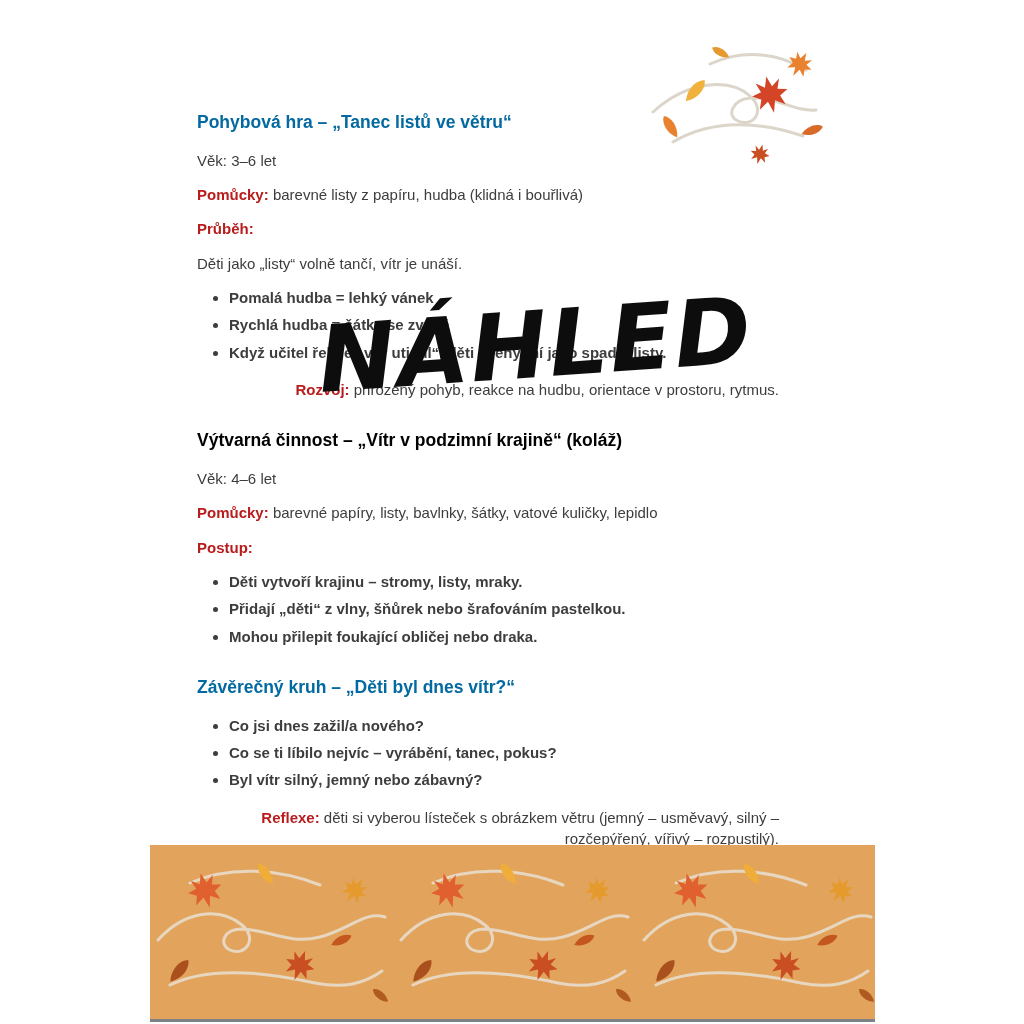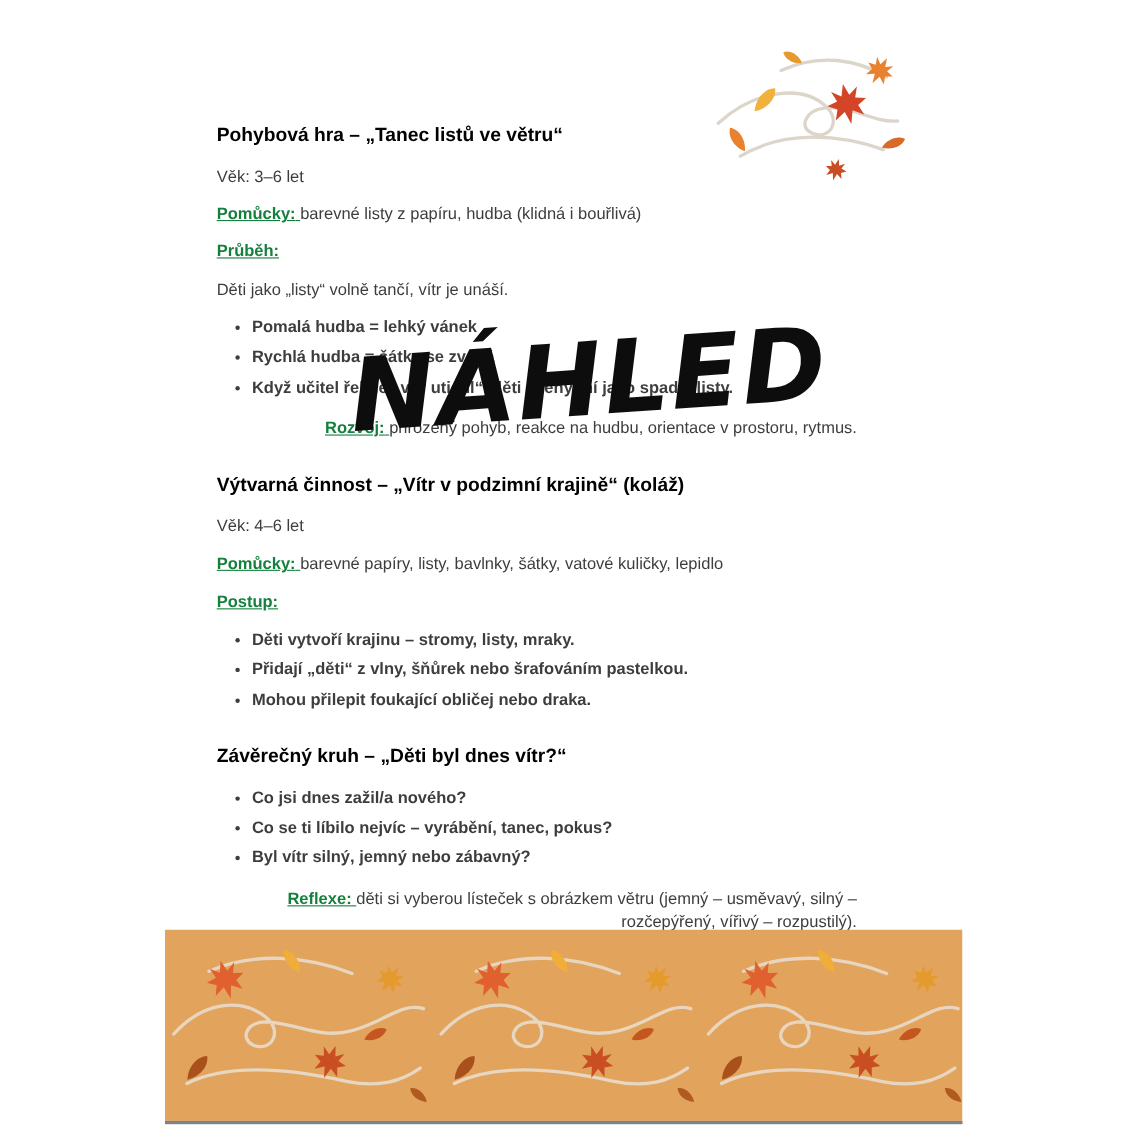--- a/index.html
+++ b/index.html
@@ -21,25 +21,25 @@
     line-height:1.42;
   }
 
   h2.section-title {
     font-size:17.5px;
     line-height:1.25;
     margin:30px 0 16px 0;
     font-weight:bold;
   }
   h2.first { margin-top:0; }
-  .h-brown { color:#000000; }
+  .h-brown { color:#0369a1; }
   .h-gold  { color:#000000; }
 
   p { margin:0 0 13px 0; }
-  .label { font-weight:bold; color:#15803d;text-decoration:underline; }
+  .label { font-weight:bold; color:#b91c1c; }
   .label::after { content:" "; }
 
   ul { margin:0 0 14px 0; padding-left:32px; list-style:disc;font-weight:bold; }
   li { margin-bottom:6px; }
   li:last-child { margin-bottom:0; }
   .mt-lg { margin-top:16px;text-align:right; }
 
   .watermark {
     position:absolute;
     left:318px; top:292px;

